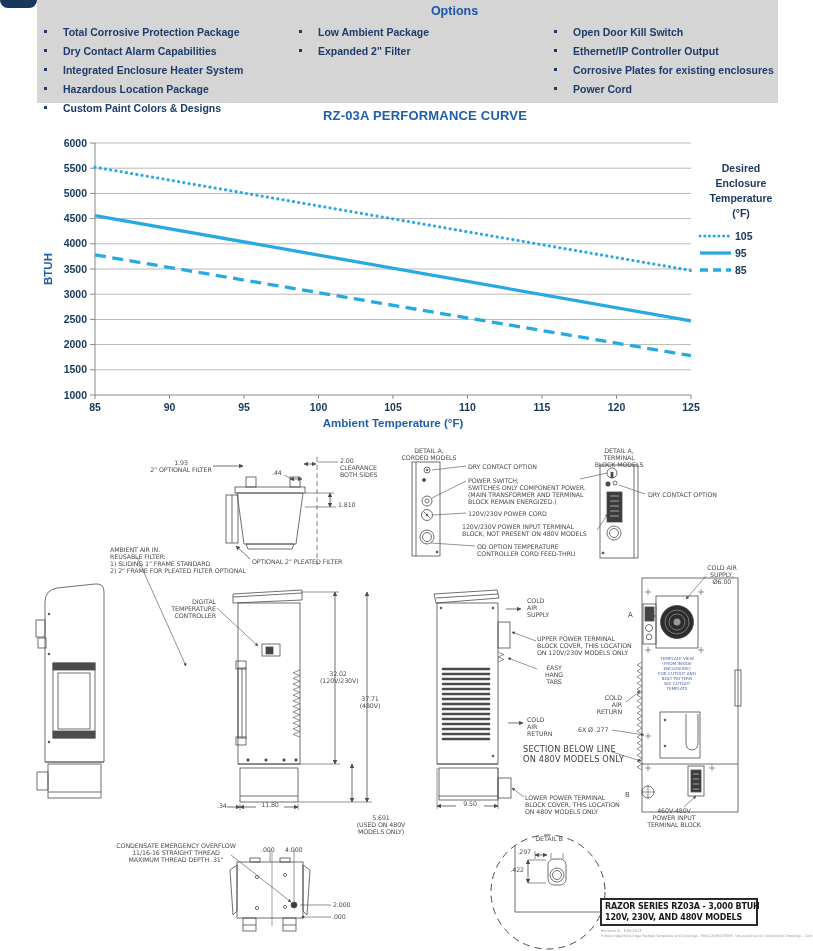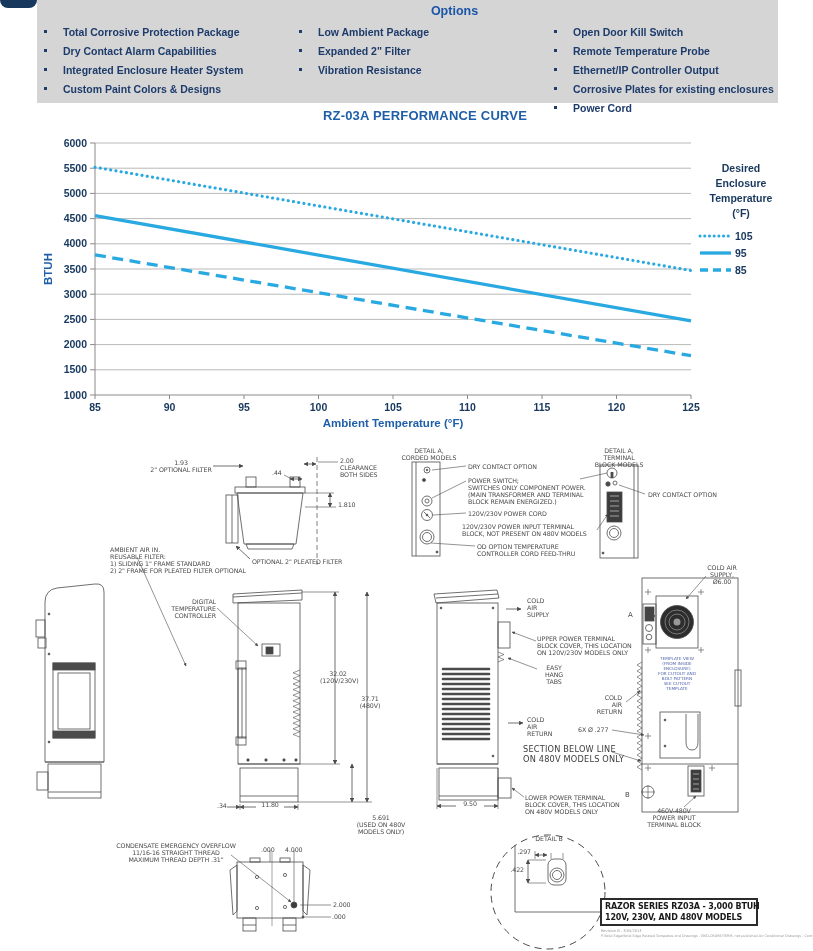--- a/index.html
+++ b/index.html
@@ -57,45 +57,41 @@
         <div class="opt-item">
           <span class="bullet"></span>
           <span>Dry Contact Alarm Capabilities</span>
         </div>
         <div class="opt-item">
           <span class="bullet"></span>
           <span>Integrated Enclosure Heater System</span>
         </div>
         <div class="opt-item">
           <span class="bullet"></span>
+          <span>Hazardous Location Package</span>
+        </div>
+        <div class="opt-item">
+          <span class="bullet"></span>
           <span>Custom Paint Colors &amp; Designs</span>
         </div>
       </div>
       <div class="opt-col c1">
         <div class="opt-item">
           <span class="bullet"></span>
           <span>Low Ambient Package</span>
         </div>
         <div class="opt-item">
           <span class="bullet"></span>
           <span>Expanded 2" Filter</span>
         </div>
-        <div class="opt-item">
-          <span class="bullet"></span>
-          <span>Vibration Resistance</span>
-        </div>
       </div>
       <div class="opt-col c2">
         <div class="opt-item">
           <span class="bullet"></span>
           <span>Open Door Kill Switch</span>
-        </div>
-        <div class="opt-item">
-          <span class="bullet"></span>
-          <span>Remote Temperature Probe</span>
         </div>
         <div class="opt-item">
           <span class="bullet"></span>
           <span>Ethernet/IP Controller Output</span>
         </div>
         <div class="opt-item">
           <span class="bullet"></span>
           <span>Corrosive Plates for existing enclosures</span>
         </div>
         <div class="opt-item">

